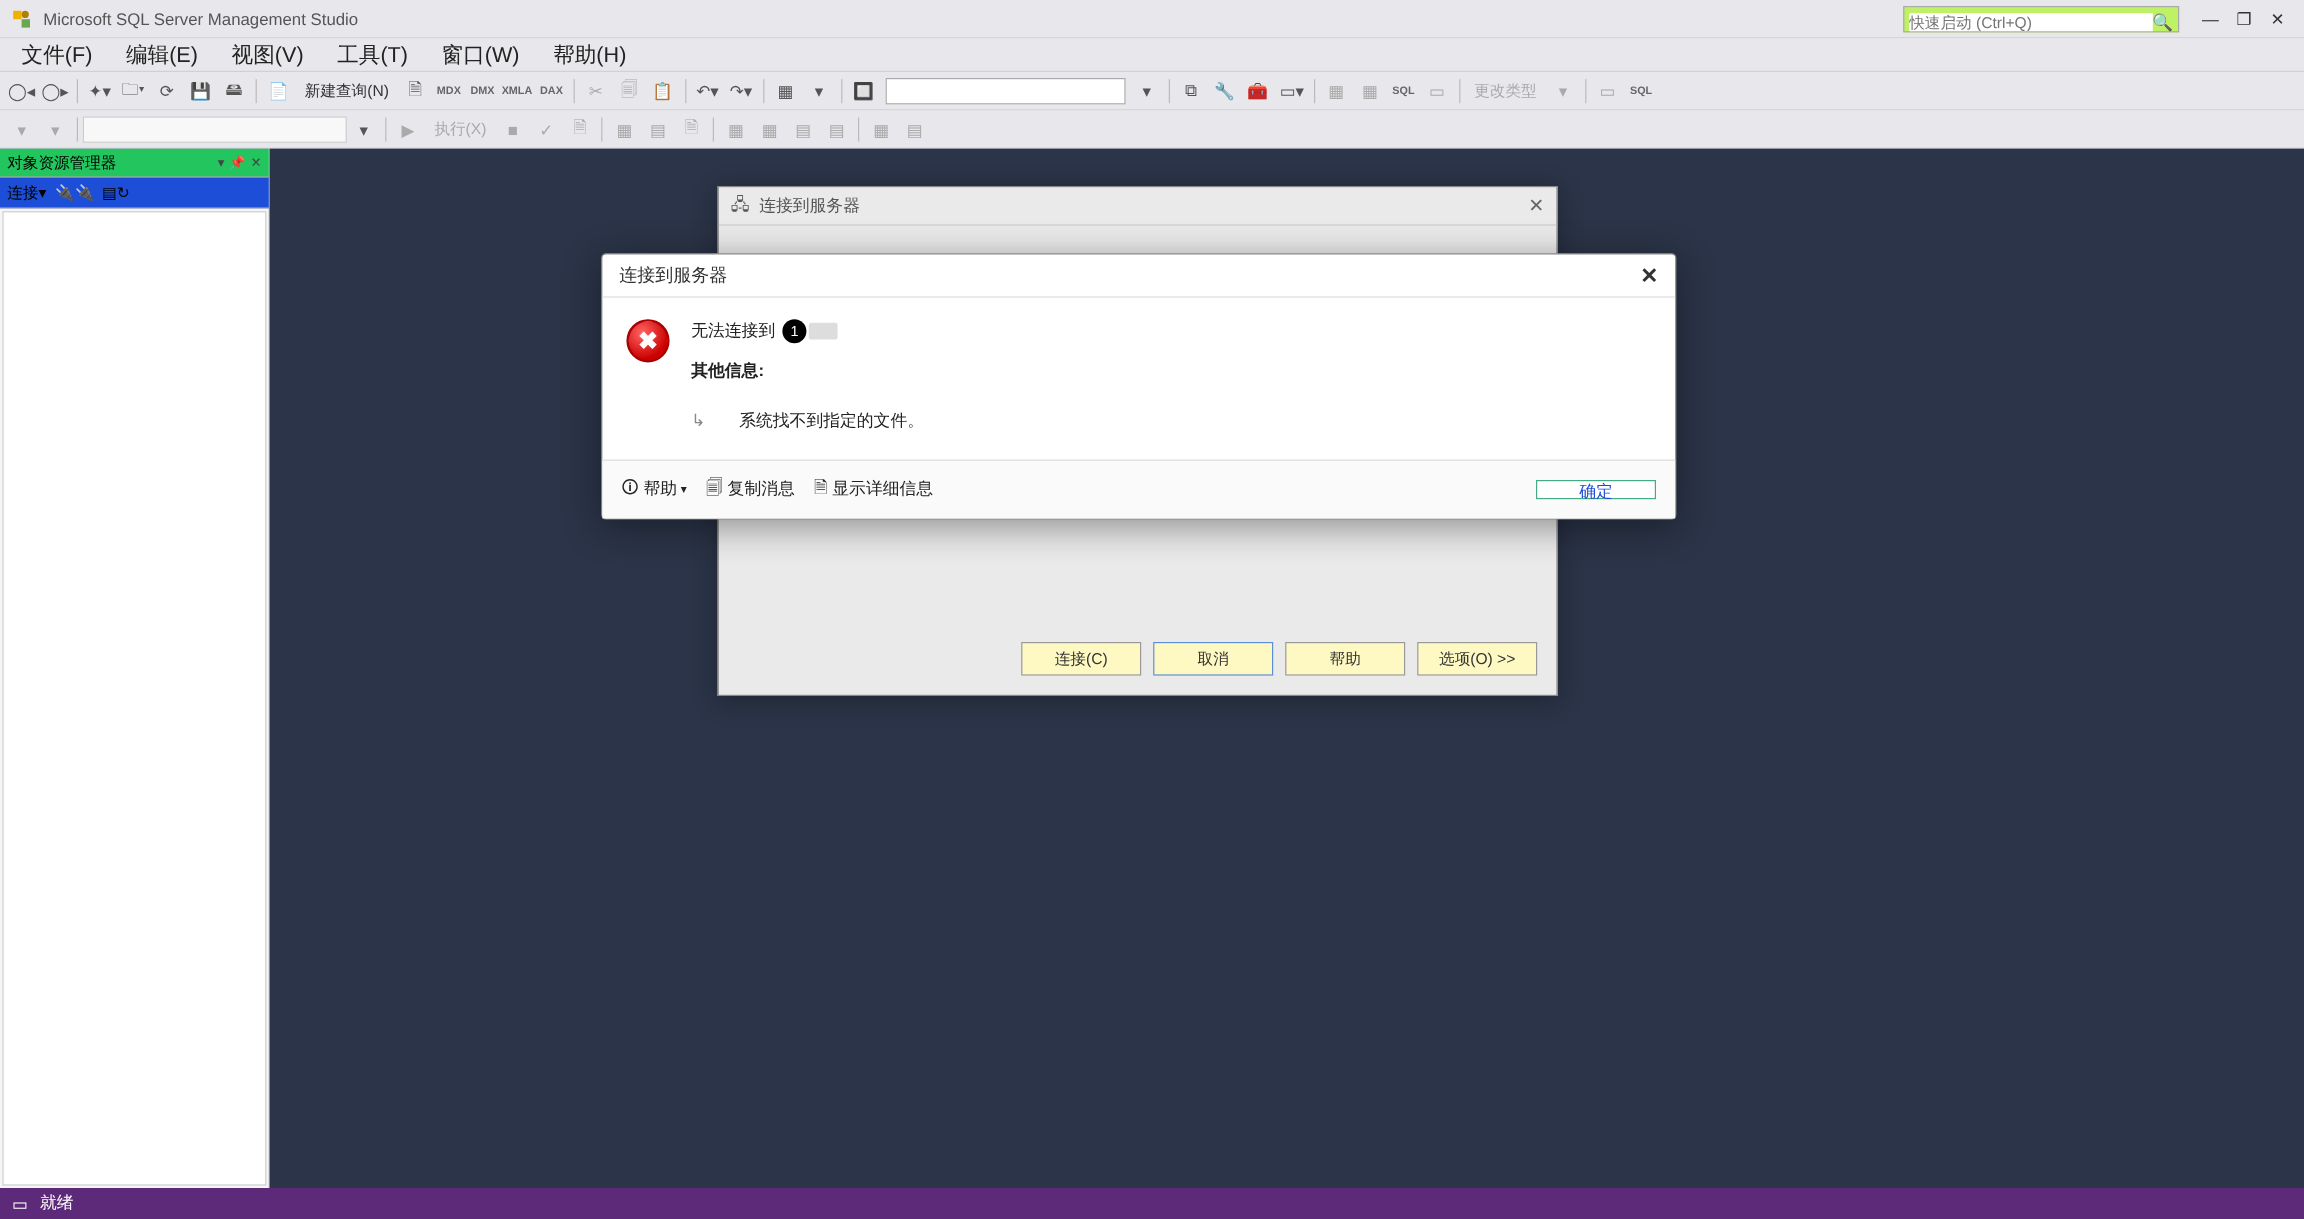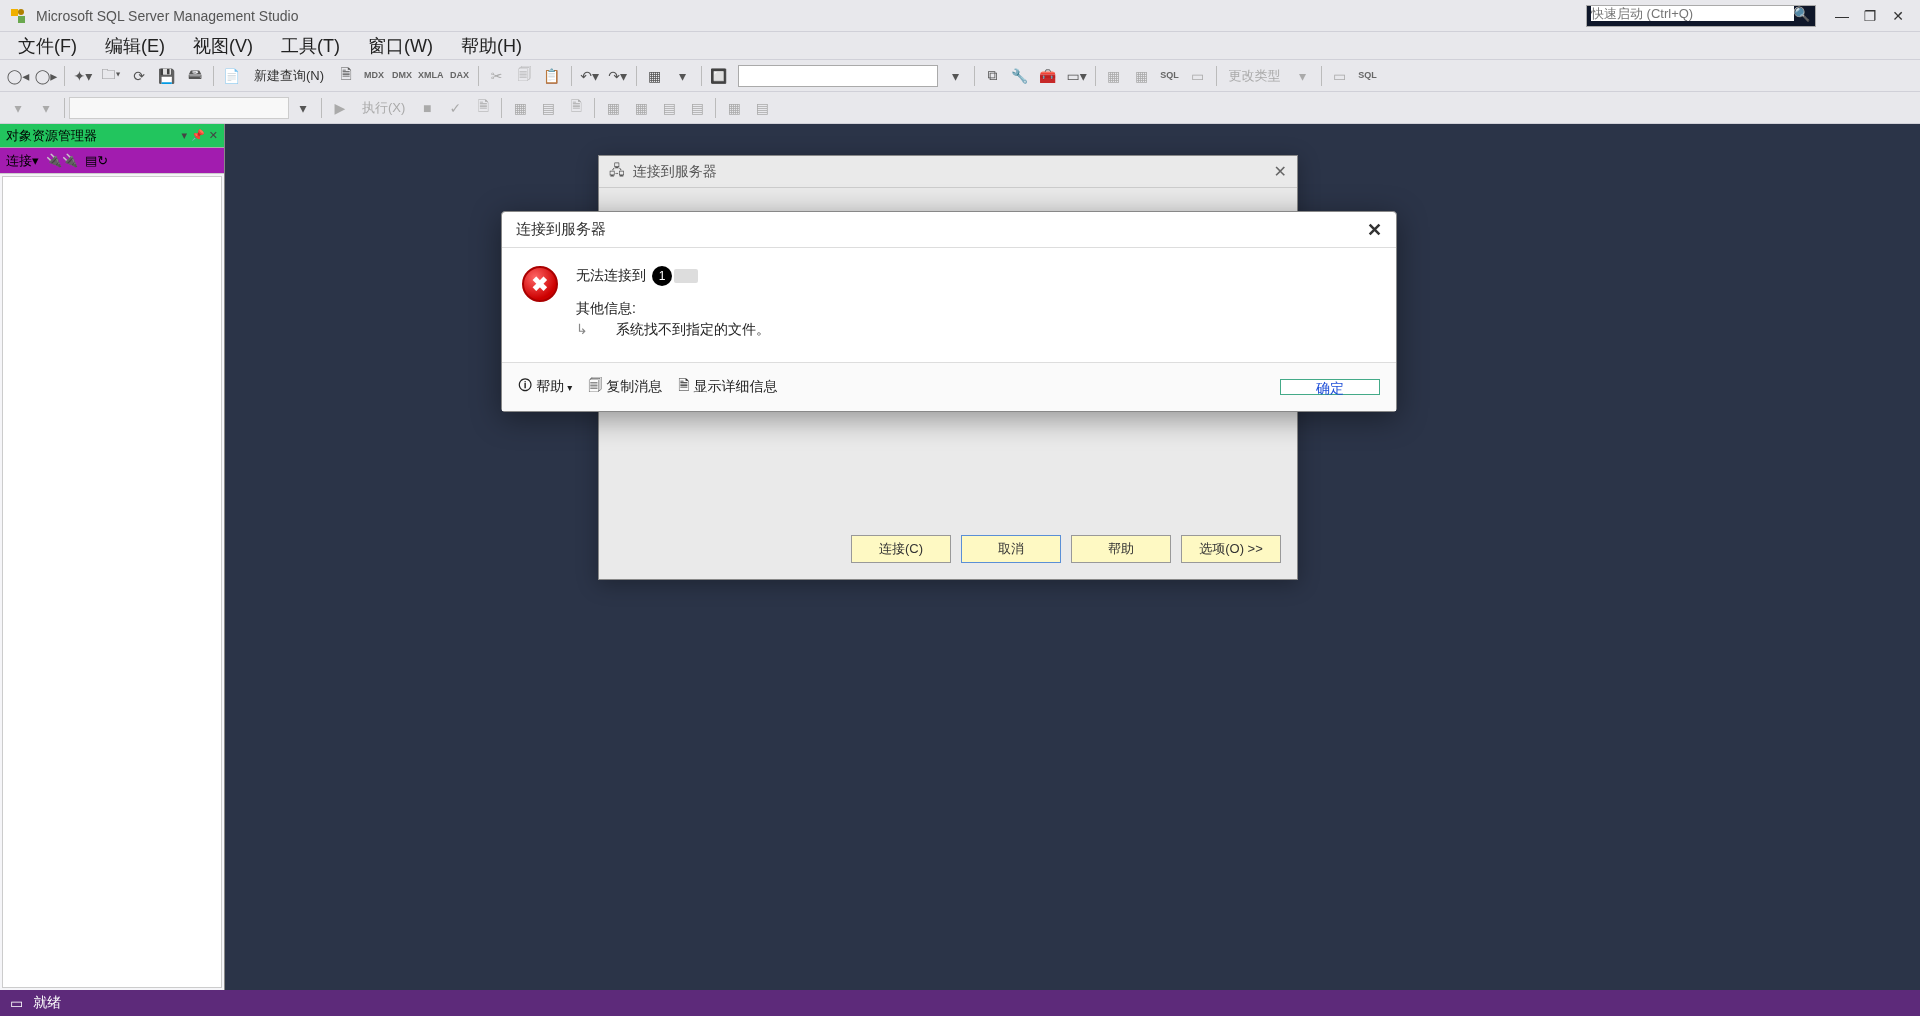--- a/index.html
+++ b/index.html
@@ -2,21 +2,21 @@
 <html><head>
 <meta charset="utf-8">
 <style>
 * { margin: 0; padding: 0; box-sizing: border-box; font-family: "Microsoft YaHei", "Segoe UI", sans-serif; }
 body { width: 1920px; height: 1016px; background: #e8e8ec; overflow: hidden; position: relative; }
 
 
 .titlebar { height: 32px; background: #e8e8ec; display: flex; align-items: center; padding: 0 8px; border-bottom: 1px solid #d0d0d8; }
 .titlebar .app-icon { width: 20px; height: 20px; margin-right: 8px; display: flex; align-items: center; justify-content: center; }
 .titlebar .title { font-size: 14px; color: #555; flex: 1; }
-.titlebar .quicklaunch { width: 230px; height: 22px; border: 1px solid #aaa; background: #0f172a; display: flex; align-items: flex-start; padding: 0 4px; margin-right: 12px; }
+.titlebar .quicklaunch { width: 230px; height: 22px; border: 1px solid #aaa; background: #bef264; display: flex; align-items: flex-end; padding: 0 4px; margin-right: 12px; }
 .titlebar .quicklaunch input { border: none; outline: none; flex: 1; font-size: 13px; }
 .titlebar .quicklaunch .search-ic { color: #666; font-size: 14px; }
 .titlebar .win-btn { width: 28px; text-align: center; font-size: 14px; color: #333; cursor: default; }
 
 
 .menubar { height: 28px; background: #e8e8ec; display: flex; align-items: center; padding: 0 4px; border-bottom: 1px solid #d0d0d8; }
 .menubar .menu-item { padding: 4px 14px; font-size: 18px; color: #222; }
 
 
 .toolbar { height: 32px; background: #e8e8ec; display: flex; align-items: center; padding: 0 4px; border-bottom: 1px solid #d0d0d8; }
@@ -28,21 +28,21 @@
 .tb-small-label { font-size: 9px; font-weight: bold; color: #666; line-height: 1; text-align: center; }
 
 
 .content { display: flex; height: calc(100% - 150px); background: #2b3448; }
 
 
 .explorer { width: 225px; background: #f5f5f8; border-right: 1px solid #888; display: flex; flex-direction: column; }
 .explorer-header { height: 24px; background: #22c55e; border-bottom: 1px solid #aaa; display: flex; align-items: center; padding: 0 6px; font-size: 13px; }
 .explorer-header .eh-title { flex: 1; }
 .explorer-header .eh-ic { margin-left: 4px; font-size: 11px; color: #444; }
-.explorer-connbar { height: 26px; background: #a21caf; border-bottom: 1px solid #ccc; display: flex; align-items: center; padding: 0 6px; font-size: 13px; }
+.explorer-connbar { height: 26px; background: #1d4ed8; border-bottom: 1px solid #ccc; display: flex; align-items: center; padding: 0 6px; font-size: 13px; }
 .explorer-body { flex: 1; background: #fff; border: 1px solid #ccc; margin: 2px; }
 
 
 .workarea { flex: 1; background: #2b3448; position: relative; }
 
 
 .statusbar { height: 26px; background: #5d2a7a; color: #fff; display: flex; align-items: center; padding: 0 10px; font-size: 14px; position: absolute; bottom: 0; left: 0; right: 0; }
 .statusbar .sb-ic { margin-right: 10px; }
 
 
@@ -55,21 +55,21 @@
 
 .err-dialog { position: absolute; left: 501px; top: 211px; width: 896px; background: #fff; border: 1px solid #888; border-radius: 4px; box-shadow: 0 6px 30px rgba(0,0,0,0.4); }
 .err-dialog .ed-title { height: 36px; display: flex; align-items: center; padding: 0 14px; font-size: 15px; color: #333; border-bottom: 1px solid #ddd; }
 .err-dialog .ed-title .ed-close { margin-left: auto; font-size: 18px; color: #333; font-weight: bold; }
 .err-dialog .ed-body { padding: 18px 20px 14px 20px; display: flex; }
 .err-dialog .ed-icon { width: 40px; flex-shrink: 0; }
 .err-dialog .ed-icon .circle { width: 36px; height: 36px; border-radius: 50%; background: radial-gradient(circle at 35% 30%, #f66, #c00 70%); display: flex; align-items: center; justify-content: center; color: #fff; font-weight: bold; font-size: 20px; border: 2px solid #a00; }
 .err-dialog .ed-text { flex: 1; padding-left: 14px; font-size: 14px; color: #222; }
 .err-dialog .ed-msg1 { display: flex; align-items: center; margin-bottom: 14px; }
 .err-dialog .ed-badge { display: inline-flex; align-items: center; justify-content: center; width: 20px; height: 20px; border-radius: 50%; background: #000; color: #fff; font-size: 12px; margin-left: 6px; }
-.err-dialog .ed-label { font-weight: normal; margin-bottom: 1px; }
+.err-dialog .ed-label { font-weight: bold; margin-bottom: 22px; }
 .err-dialog .ed-indent { position: relative; padding-left: 20px; margin-bottom: 8px; line-height: 1.5; }
 .err-dialog .ed-indent::before { content: "↳"; position: absolute; left: 0; top: 0; color: #888; }
 .err-dialog .ed-footer { border-top: 1px solid #ddd; padding: 12px 16px; display: flex; align-items: center; background: #fafafa; }
 .err-dialog .ed-footer .ed-link { display: flex; align-items: center; margin-right: 16px; font-size: 14px; color: #222; }
 .err-dialog .ed-footer .ed-link .lic { margin-right: 4px; }
 .err-dialog .ed-footer .ed-spacer { flex: 1; }
 .err-dialog .ed-footer button { min-width: 100px; height: 16px; border: 1px solid #4a8; background: #fff; font-size: 14px; color: #1d4ed8; }
 
 svg { display: block; }
 </style>

